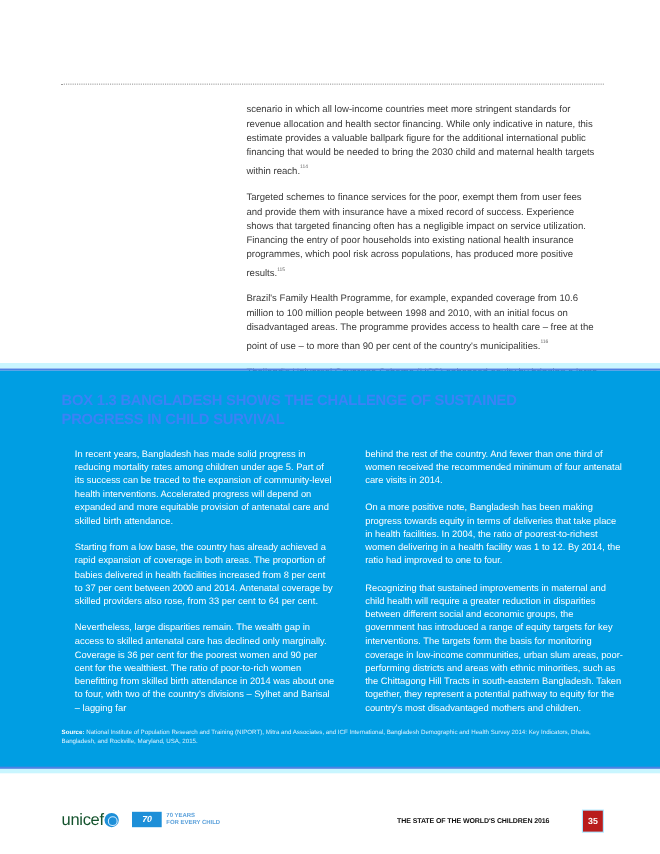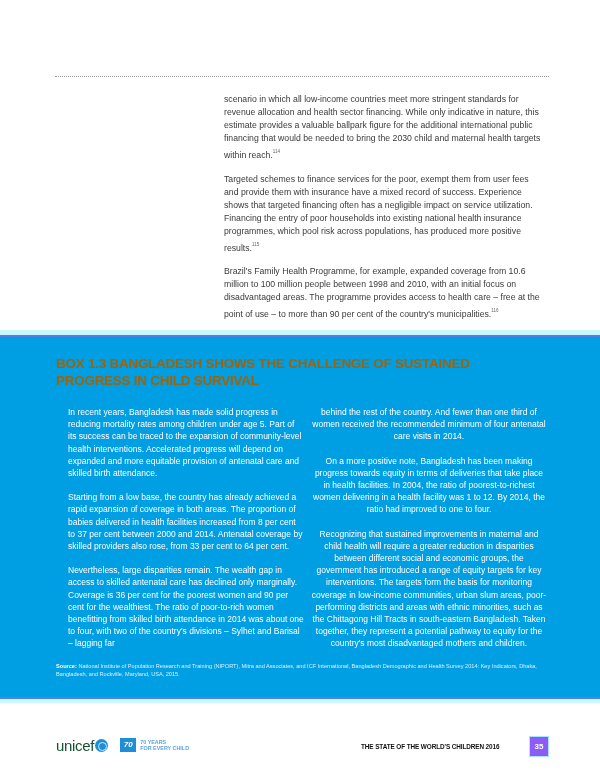--- a/index.html
+++ b/index.html
@@ -23,62 +23,62 @@
   .box-top-line { position: absolute; left: 0; top: 335px; width: 600px; height: 2px; background: #4f82e3; }
   .box {
     position: absolute; left: 0; top: 337px; width: 600px; height: 361px;
     background: #009ee3;
   }
   .box-bottom-line { position: absolute; left: 0; top: 697px; width: 600px; height: 2px; background: #4f82e3; }
   .box-bottom-band { position: absolute; left: 0; top: 699px; width: 600px; height: 4px; background: #c9f6ff; }
 
   .box-title {
     position: absolute; left: 56px; top: 355px; width: 440px;
-    color: #a16207; font-weight: bold; font-size: 13.4px; line-height: 17px;
+    color: #3b82f6; font-weight: bold; font-size: 13.4px; line-height: 17px;
     letter-spacing: -0.2px;
   }
   .box-col {
     position: absolute; top: 406px; width: 248px;
     color: #ffffff; font-size: 8.5px; line-height: 12.2px;
   }
   .box-col p { margin: 0 0 12px 12px; }
   .box-col.left { left: 56px; }
-  .box-col.right { left: 299px; text-align: center; }
+  .box-col.right { left: 320px; }
 
   .source {
     position: absolute; left: 56px; top: 662px; width: 500px;
     color: #d8f1ff; font-size: 5.6px; line-height: 8.2px;
   }
   .source b { color: #ffffff; }
 
   .footer-logo { position: absolute; left: 56px; top: 734px; height: 22px; display: flex; align-items: center; }
   .unicef-word { color: #14532d; font-size: 15px; letter-spacing: -0.3px; }
   .globe {
     width: 13px; height: 13px; border-radius: 50%; background: #1d8fd8; margin-left: 1px;
     position: relative;
   }
   .globe::after {
     content: ""; position: absolute; left: 3px; top: 3px; width: 7px; height: 7px;
     border-radius: 50%; border: 1px solid #cfe9ff;
   }
   .seventy-badge {
-    margin-left: 12px; width: 16px; height: 14px; background: #1d8fd8;
+    margin-left: 12px; width: 27px; height: 14px; background: #1d8fd8;
     color: #fff; font-size: 8px; font-weight: bold; text-align: center; line-height: 14px;
     font-style: italic;
   }
   .seventy-text {
     margin-left: 4px; color: #5fa3dc; font-size: 5.4px; line-height: 6px; font-weight: bold;
   }
   .footer-title {
     position: absolute; left: 361px; top: 743px;
     font-size: 6.4px; font-weight: bold; color: #111; letter-spacing: -0.1px;
   }
   .page-num {
     position: absolute; left: 530px; top: 737px; width: 18px; height: 19px;
-    background: #8b5cf6; color: #ffffff; font-size: 8px; font-weight: bold;
+    background: #b91c1c; color: #ffffff; font-size: 8px; font-weight: bold;
     text-align: center; line-height: 19px;
     box-shadow: 0 0 0 1px #a8e6ff;
   }
 </style>
 </head>
 <body>
 
 <div class="dotted-rule"></div>
 
 <div class="top-col">

